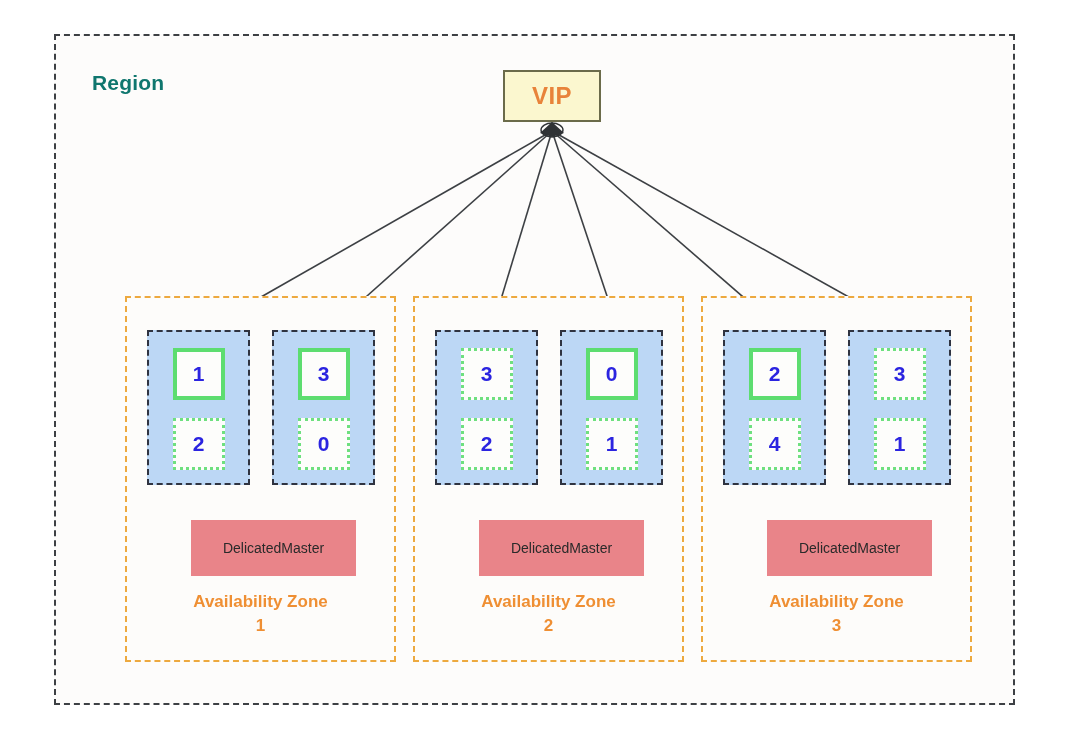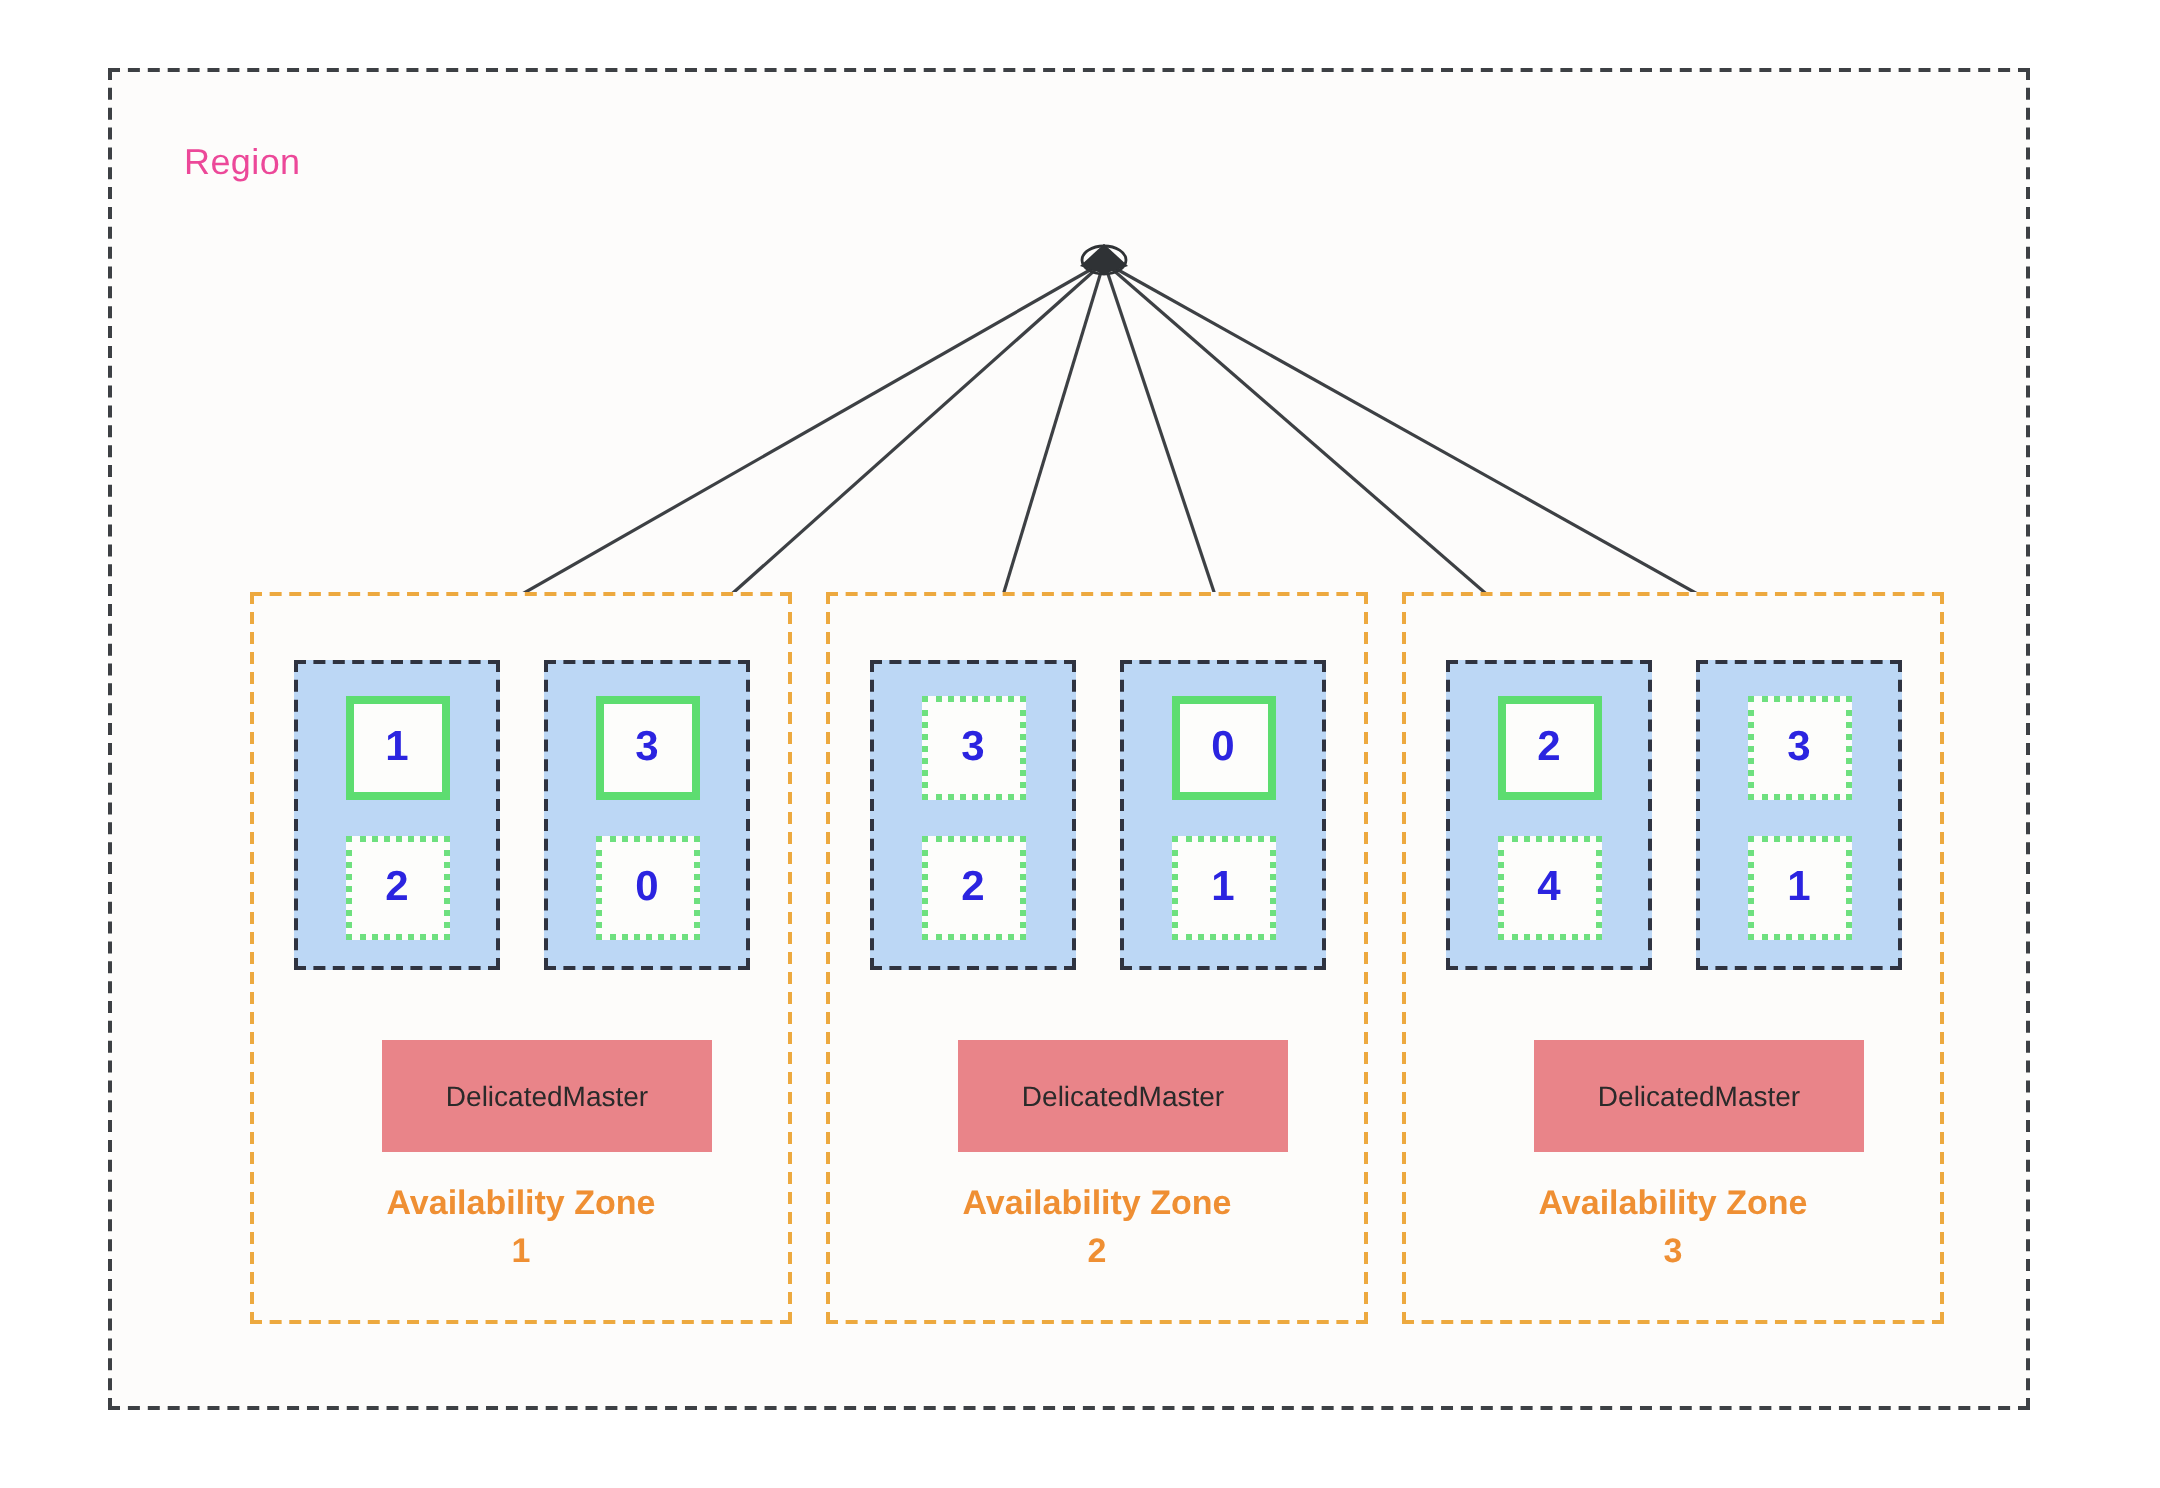--- a/index.html
+++ b/index.html
@@ -24,23 +24,23 @@
     width: 961px;
     height: 671px;
     border: 2px dashed #3d4044;
     background: #fdfcfb;
     box-sizing: border-box;
   }
   #region-label {
     position: absolute;
     left: 92px;
     top: 71px;
-    font-size: 18px;
-    font-weight: normal;
-    color: #ec4899;
+    font-size: 21px;
+    font-weight: bold;
+    color: #0f766e;
     letter-spacing: 0.2px;
   }
 
   
   #vip-box {
     position: absolute;
     left: 503px;
     top: 70px;
     width: 98px;
     height: 52px;
@@ -161,20 +161,23 @@
     <line x1="552" y1="131" x2="492" y2="329"></line>
     <line x1="552" y1="131" x2="618" y2="329"></line>
     <line x1="552" y1="131" x2="780" y2="329"></line>
     <line x1="552" y1="131" x2="906" y2="329"></line>
     <polygon points="552,122 545,135 559,135"></polygon>
     <polygon points="552,122 540,133 552,137"></polygon>
     <polygon points="552,122 564,133 552,137"></polygon>
     <ellipse cx="552" cy="130" rx="11" ry="7" fill="none" stroke="#2f3235" stroke-width="1.4"></ellipse>
   </svg>
 
+  <div id="vip-box">
+    <span id="vip-label">VIP</span>
+  </div>
 
   <div class="az-box" id="az-box-0">
     <div class="node-box pos-left">
       <div class="shard primary">1</div>
       <div class="shard-gap"></div>
       <div class="shard replica">2</div>
     </div>
     <div class="node-box pos-right">
       <div class="shard primary">3</div>
       <div class="shard-gap"></div>

